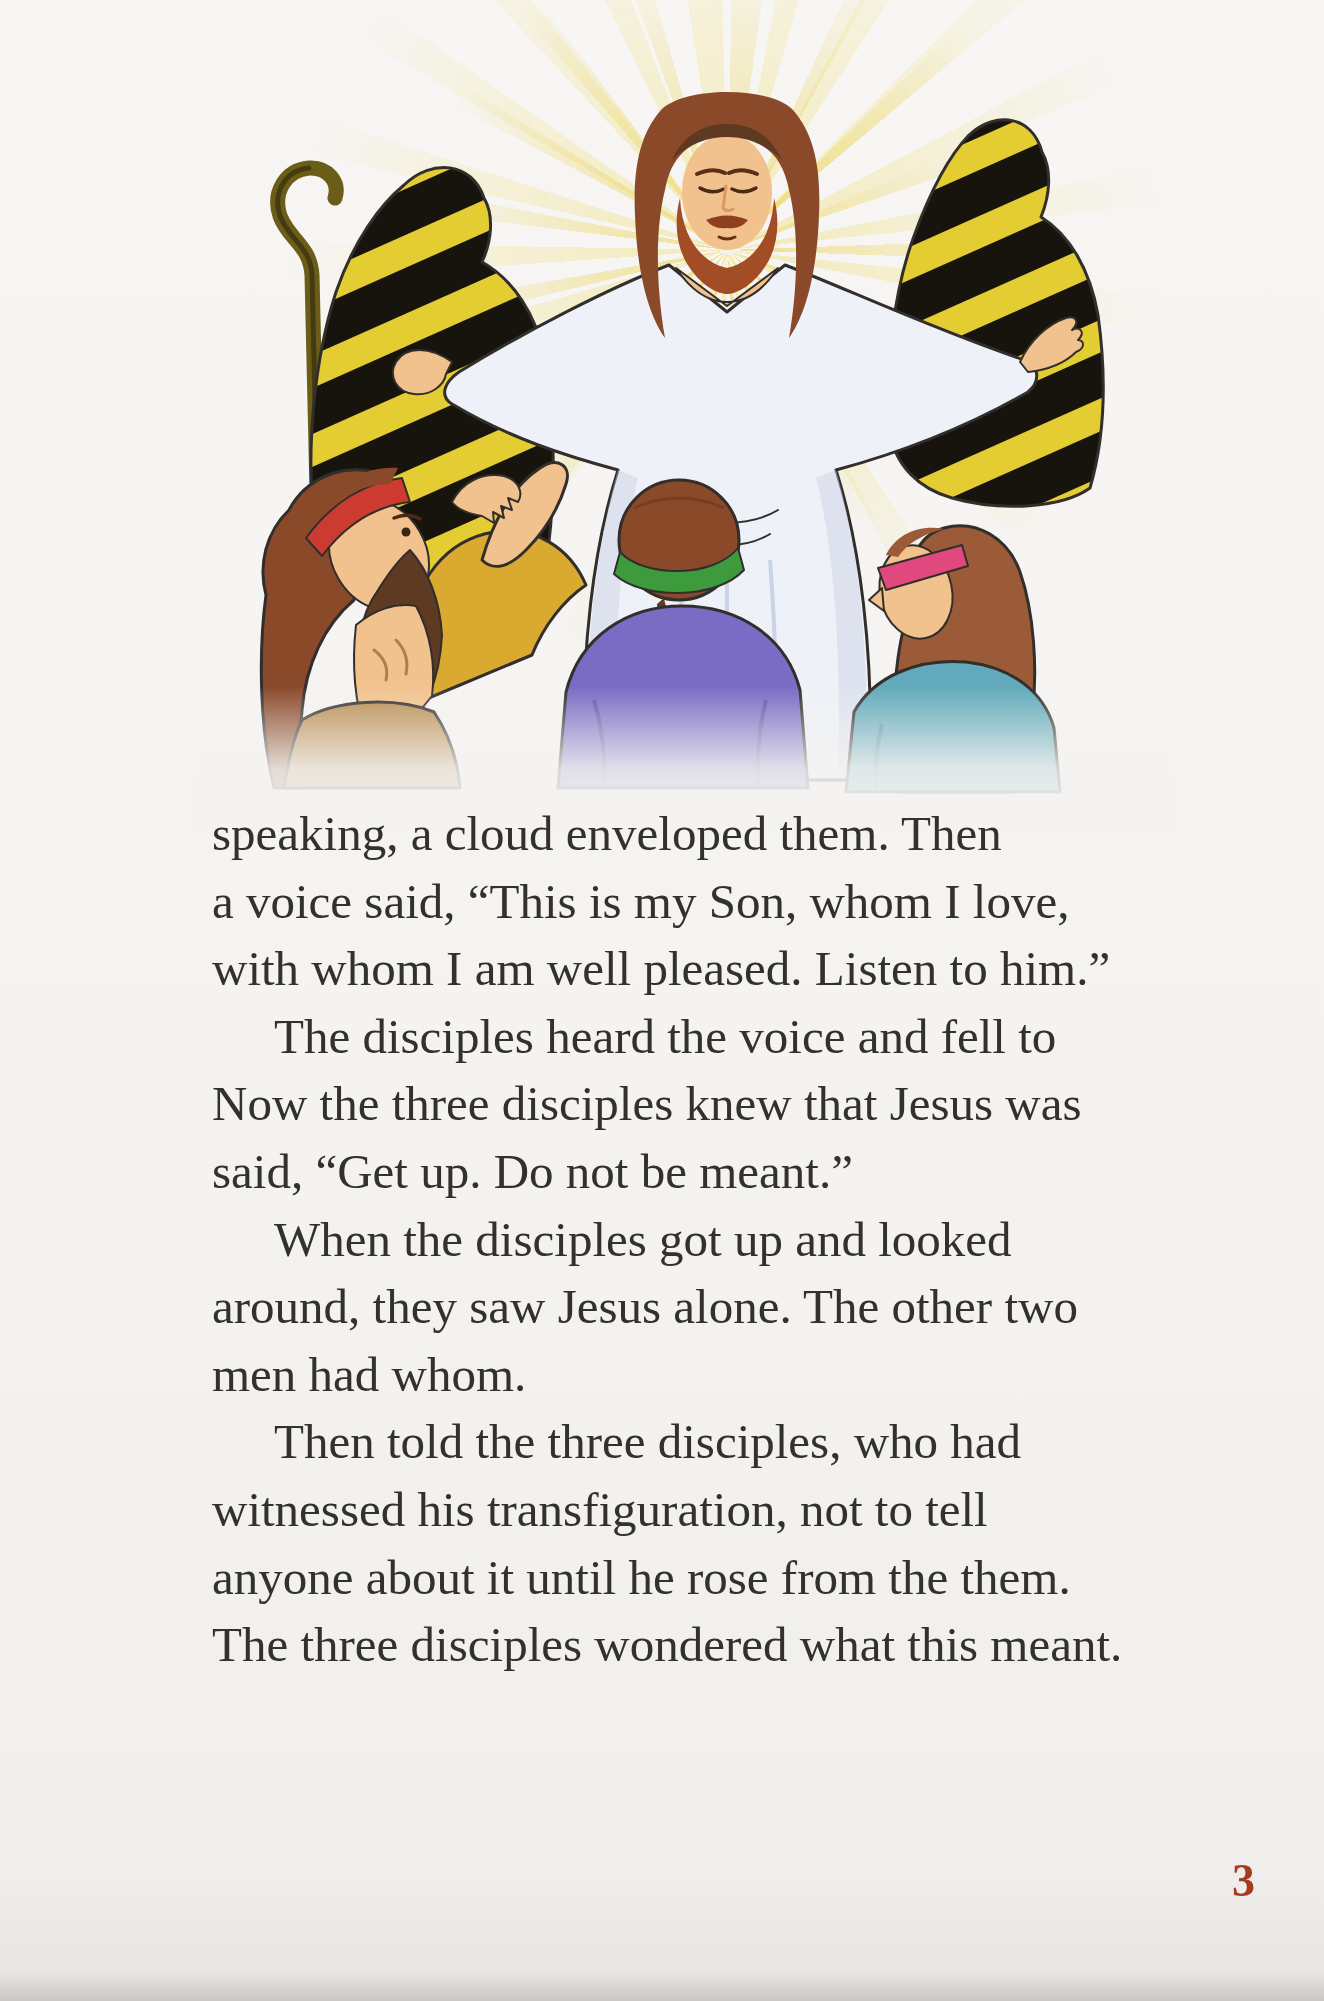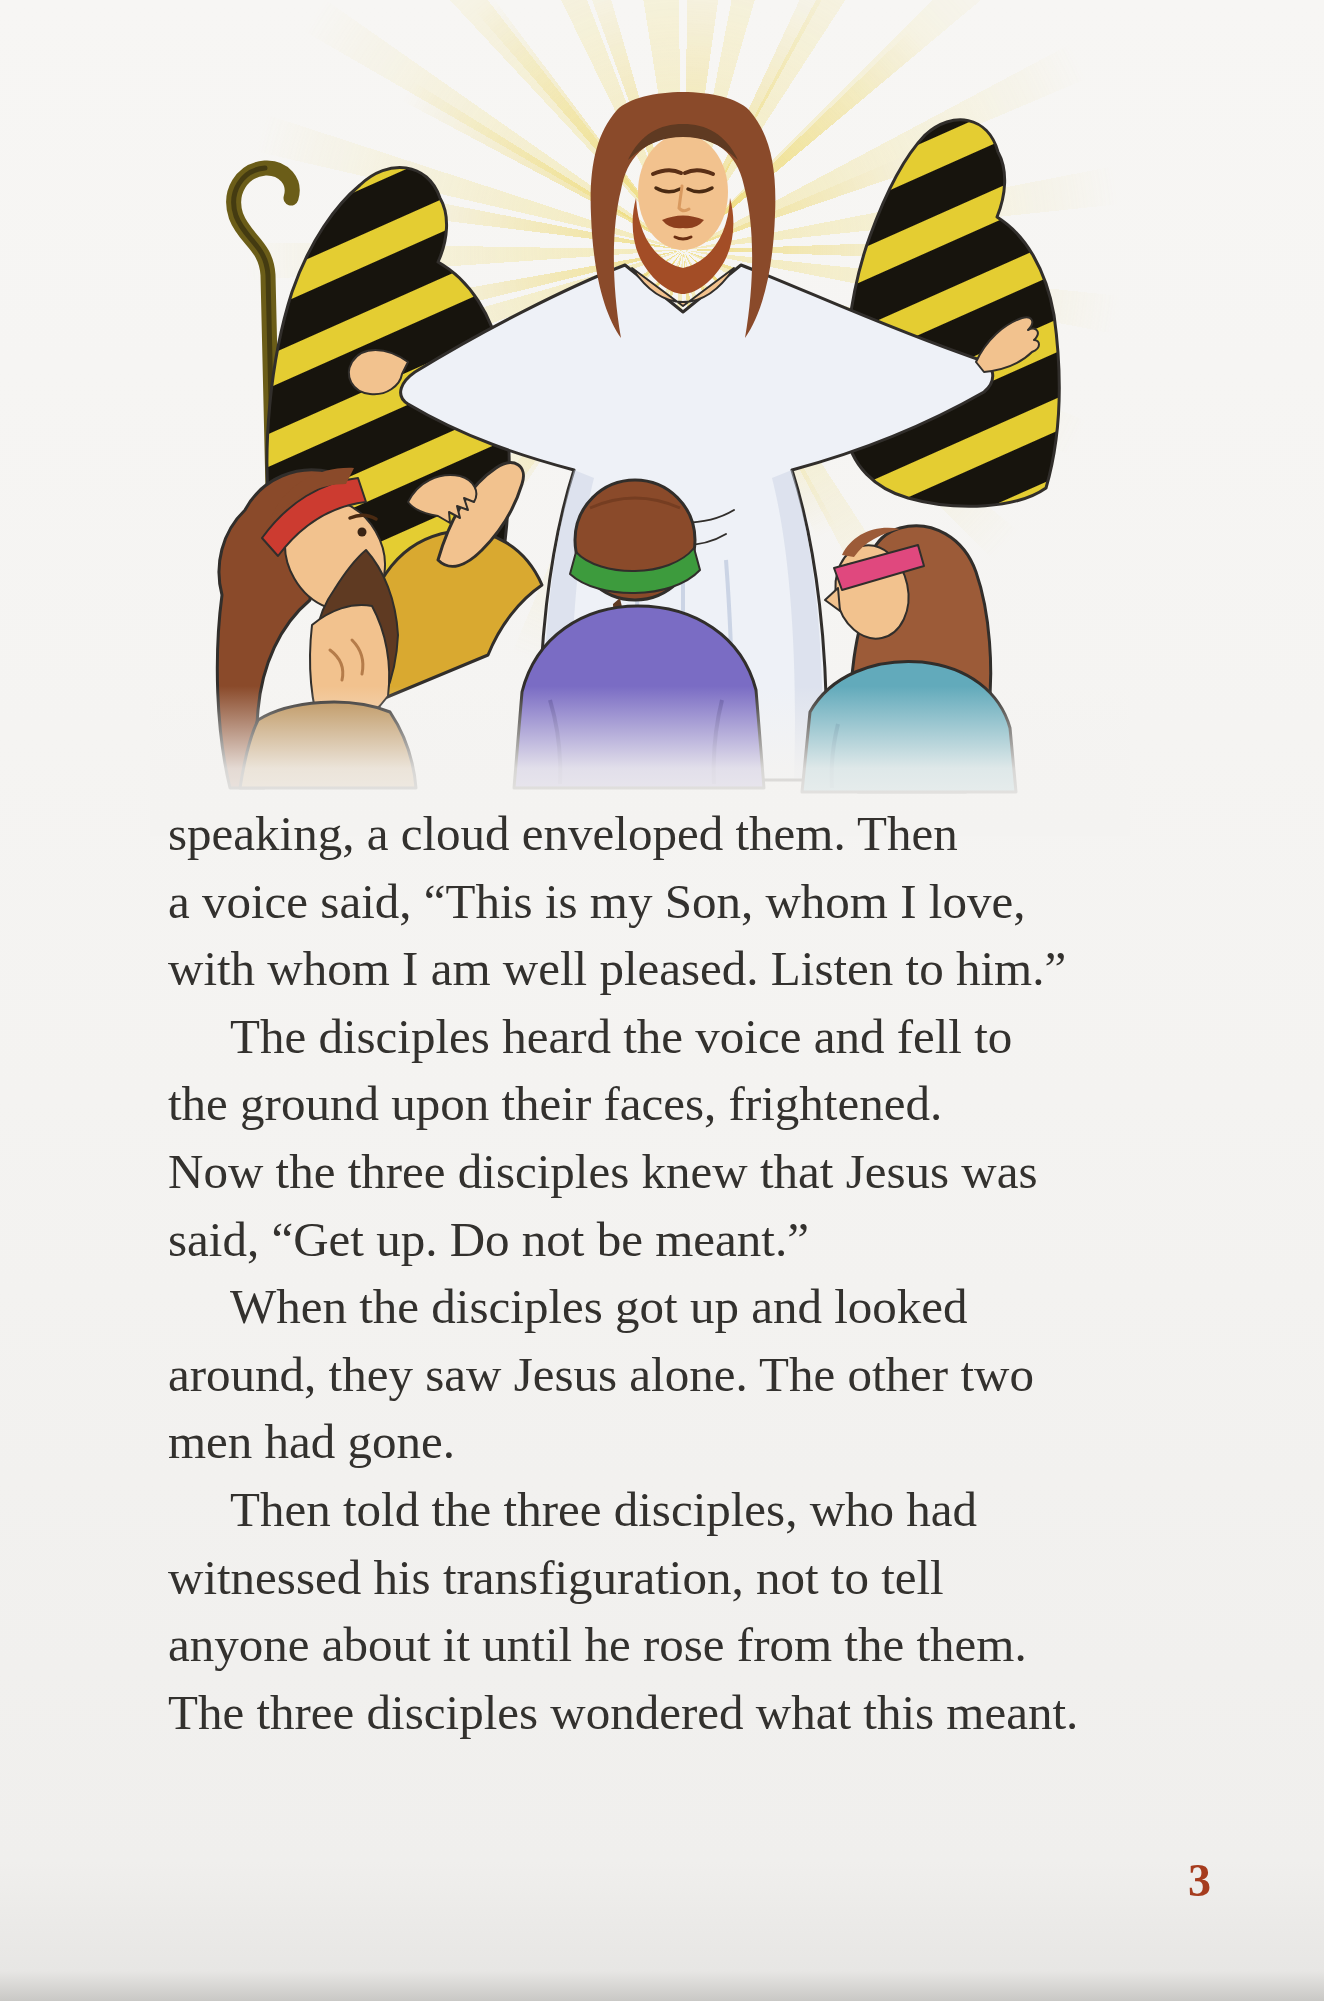--- a/index.html
+++ b/index.html
@@ -1,21 +1,21 @@
 <!DOCTYPE html>
 <html style="--page_bg: #f4f3f1; --text: #33312e; --page_number: #a63c1e; --outline: #312e2b; --silhouette_dark: #17140d; --stripe_gold: #e4cd32; --staff_gold: #6b5d18; --robe_light: #eef1f7; --robe_shade: #c7d0e2; --skin: #f2c28e; --skin_shade: #d99a60; --hair_brown: #8a4a2a; --hair_dark: #5f3a22; --beard: #a34d26; --headband_red: #cc3b30; --headband_green: #3d9b3d; --headband_pink: #e0487e; --robe_tan: #b98d52; --robe_mustard: #d9a930; --robe_purple: #7a6cc4; --robe_teal: #62aabb; --hair_auburn: #9c5b38;"><head>
 <meta charset="utf-8">
 <style>
   html,body{margin:0;padding:0;}
   body{
     width:1324px;height:2001px;position:relative;overflow:hidden;
     background:linear-gradient(180deg,#f7f6f4 0%,#f4f3f1 55%,#f0efed 93%,#e7e6e4 98.5%,#c9c8c5 100%);
     font-family:"Liberation Serif","DejaVu Serif",serif;
   }
-  .page{position:absolute;inset:0;}
+  .page{position:absolute;inset:0;margin-left:44px;}
   
   .illustration{position:absolute;left:150px;top:30px;width:980px;height:800px;}
   .rays{position:absolute;pointer-events:none;
     -webkit-mask-image:radial-gradient(circle,#000 8%,rgba(0,0,0,.55) 34%,transparent 66%);
     mask-image:radial-gradient(circle,#000 8%,rgba(0,0,0,.55) 34%,transparent 66%);}
   .rays.soft{left:63px;top:-250px;width:940px;height:940px;
     background:repeating-conic-gradient(from -6deg at 50% 50%,rgba(240,222,118,.42) 0deg 5deg,rgba(255,255,255,0) 5deg 17deg);}
   .rays.strong{left:193px;top:-120px;width:680px;height:680px;
     background:repeating-conic-gradient(from 4deg at 50% 50%,rgba(236,210,80,.55) 0deg 4deg,rgba(255,255,255,0) 4deg 21deg);}
   .illustration svg{position:absolute;left:20px;top:10px;}
@@ -174,26 +174,25 @@
     </svg>
 
     <div class="fade"></div>
   </div>
 
   <div class="story">
     <div class="line">speaking, a cloud enveloped them. Then</div>
     <div class="line">a voice said, “This is my Son, whom I love,</div>
     <div class="line">with whom I am well pleased. Listen to him.”</div>
     <div class="line indent">The disciples heard the voice and fell to</div>
-    <div class="line">the ground upon their faces, frightened.</div>
     <div class="line">Now the three disciples knew that Jesus was</div>
     <div class="line">said, “Get up. Do not be meant.”</div>
     <div class="line indent">When the disciples got up and looked</div>
     <div class="line">around, they saw Jesus alone. The other two</div>
-    <div class="line">men had gone.</div>
+    <div class="line">men had whom.</div>
     <div class="line indent">Then told the three disciples, who had</div>
     <div class="line">witnessed his transfiguration, not to tell</div>
     <div class="line">anyone about it until he rose from the them.</div>
     <div class="line">The three disciples wondered what this meant.</div>
   </div>
 
   <div class="pagenum">3</div>
 </div>
 
 </body></html>

